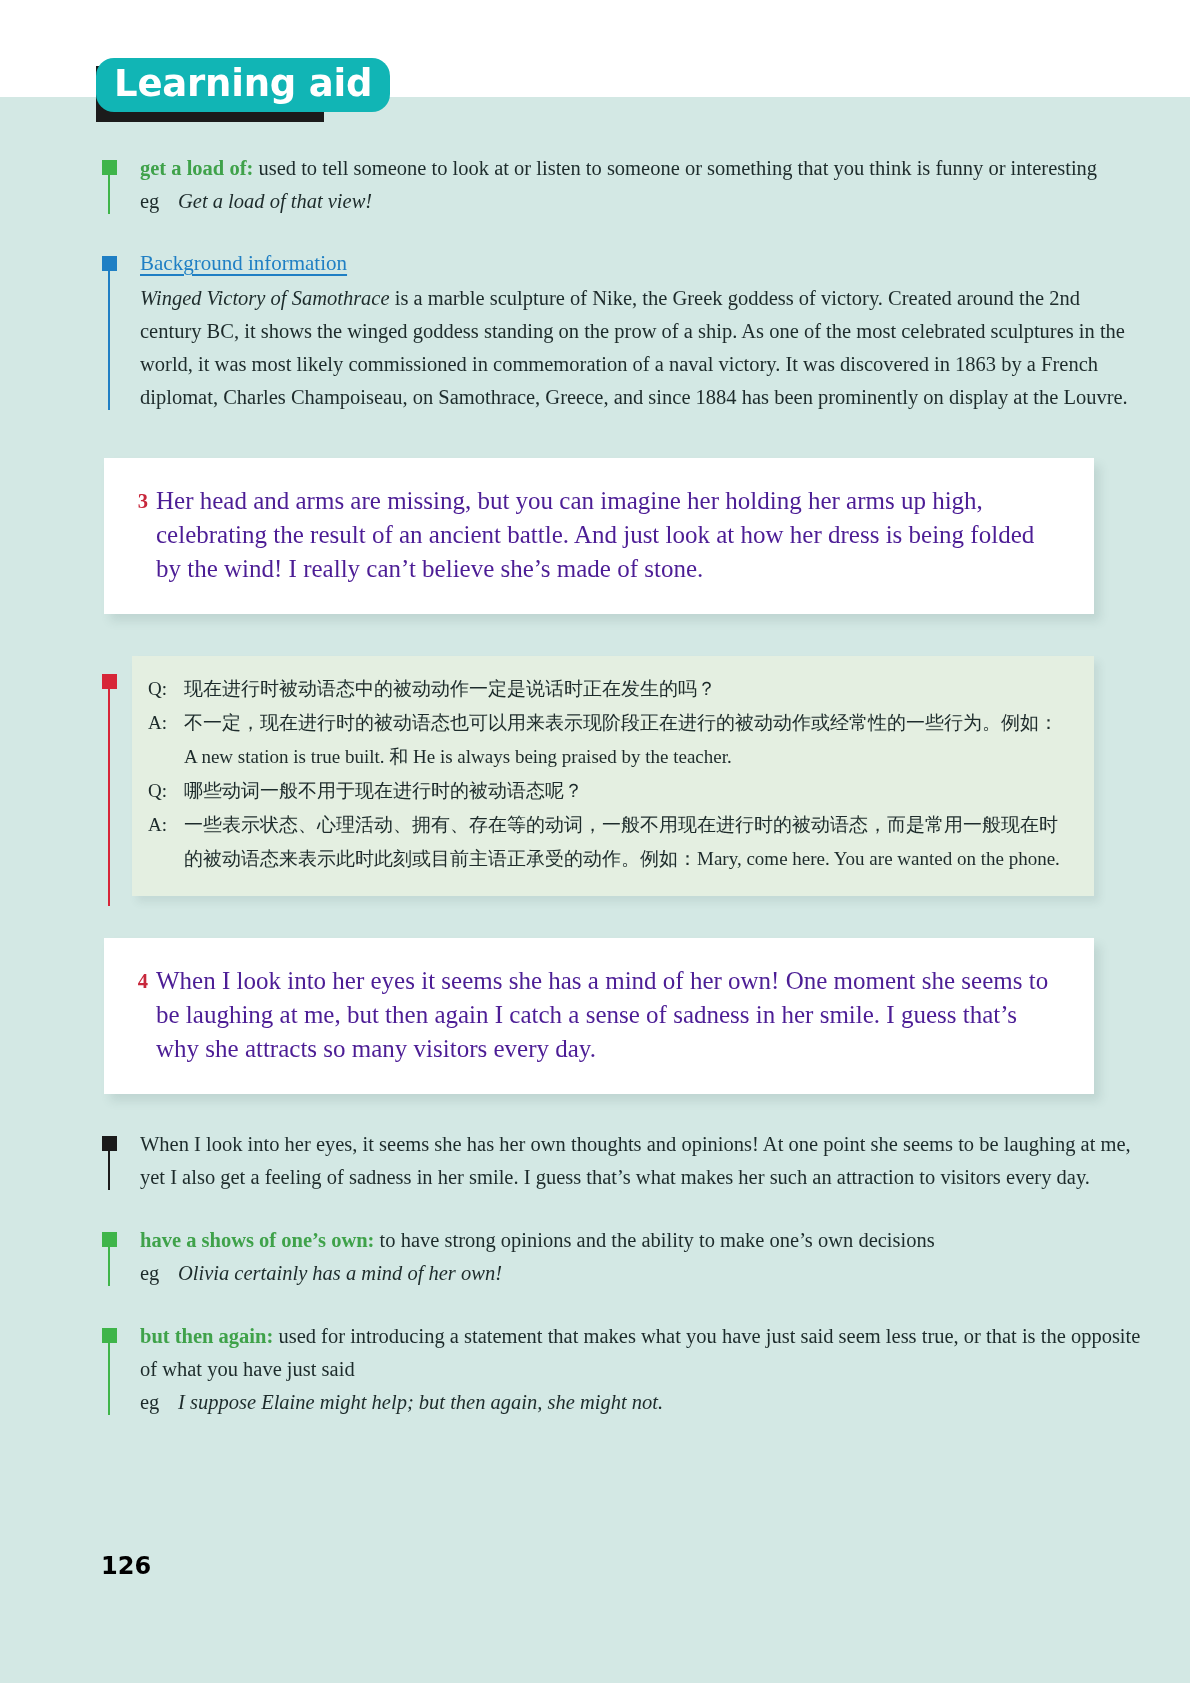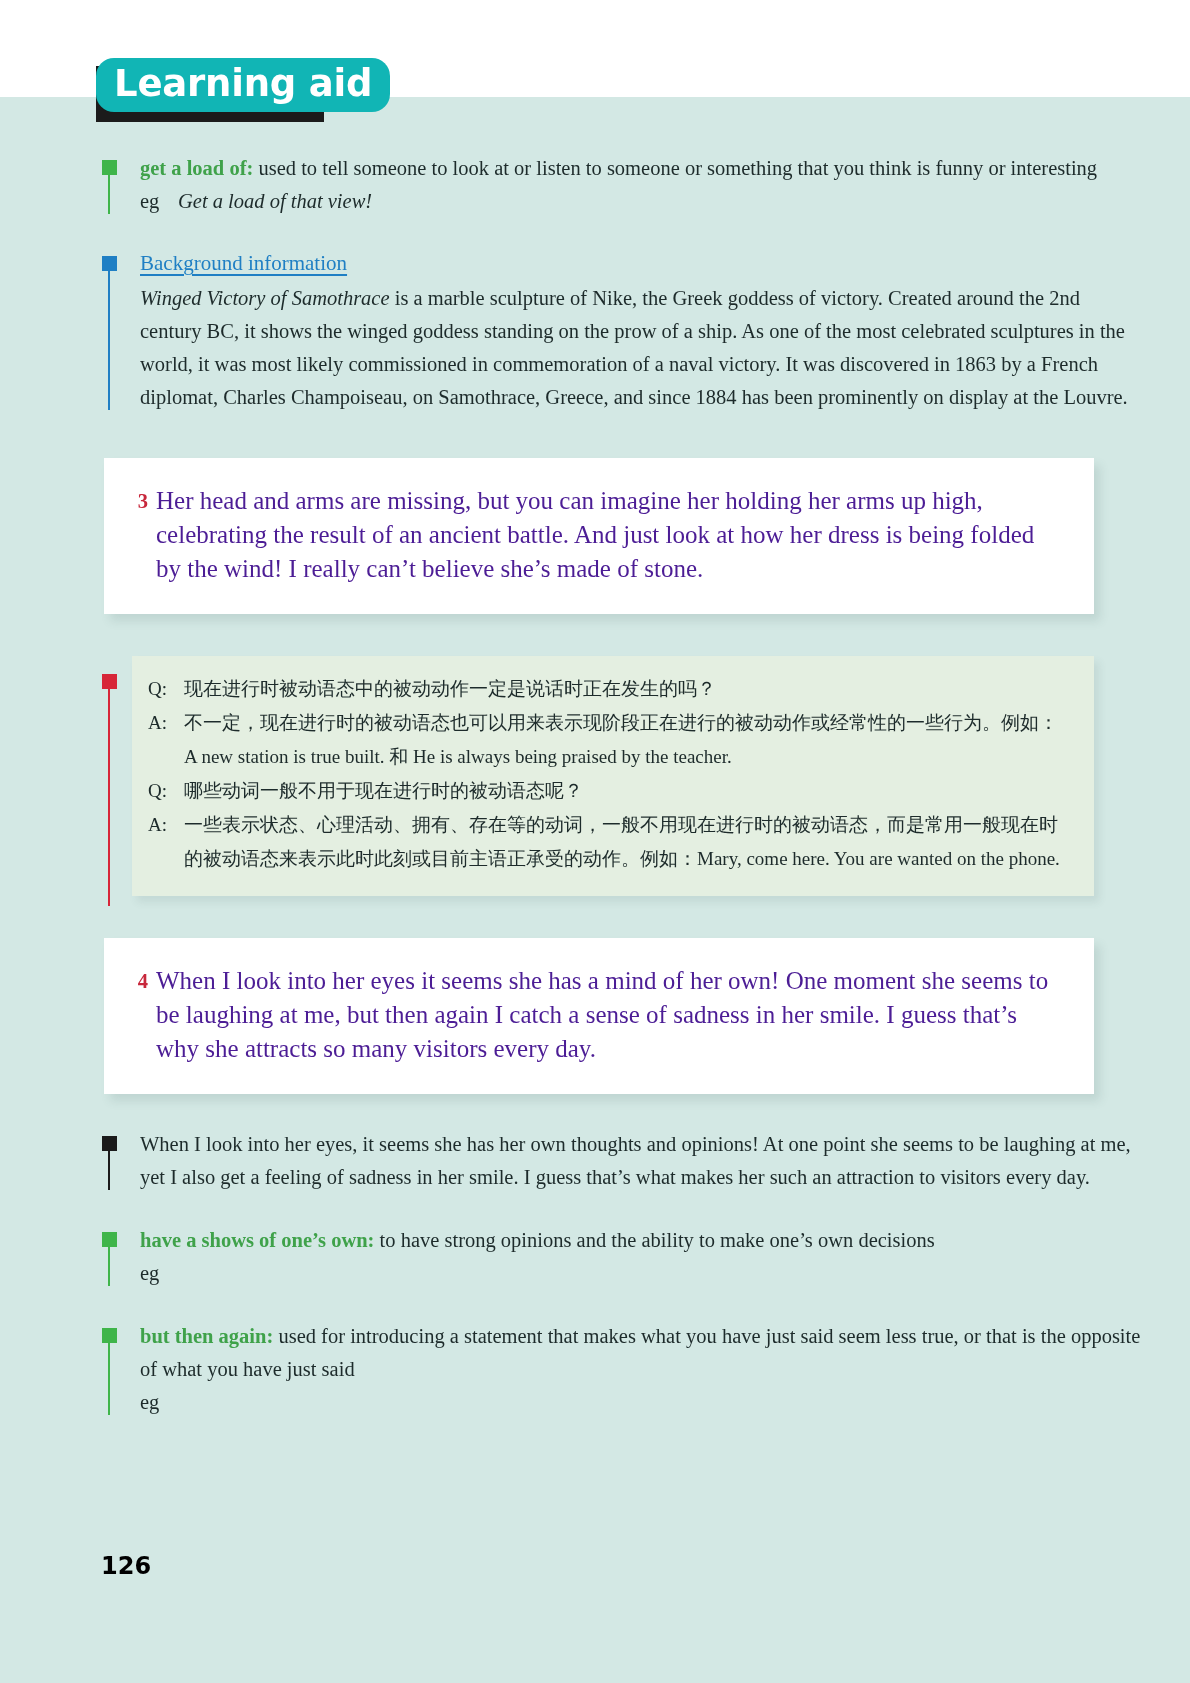--- a/index.html
+++ b/index.html
@@ -310,31 +310,33 @@
     </div>
 
     <div class="sp-26"></div>
 
     <div class="block">
       <span class="marker green"></span>
       <span class="rule green"></span>
       <p class="txt"><span class="term">have a shows of one’s own:</span><span> to have strong opinions and the ability to make one’s own decisions</span></p>
       <div class="eg-row">
         <span class="eg-label">eg</span>
+        <span class="eg-text">Olivia certainly has a mind of her own!</span>
       </div>
     </div>
 
     <div class="sp-26"></div>
 
     <div class="block">
       <span class="marker green"></span>
       <span class="rule green"></span>
       <p class="txt"><span class="term">but then again:</span><span> used for introducing a statement that makes what you have just said seem less true, or that is the opposite of what you have just said</span></p>
       <div class="eg-row">
         <span class="eg-label">eg</span>
+        <span class="eg-text">I suppose Elaine might help; but then again, she might not.</span>
       </div>
     </div>
 
   </div>
 
   <div class="page-num">126</div>
 
 </div>
 
 </body></html>

